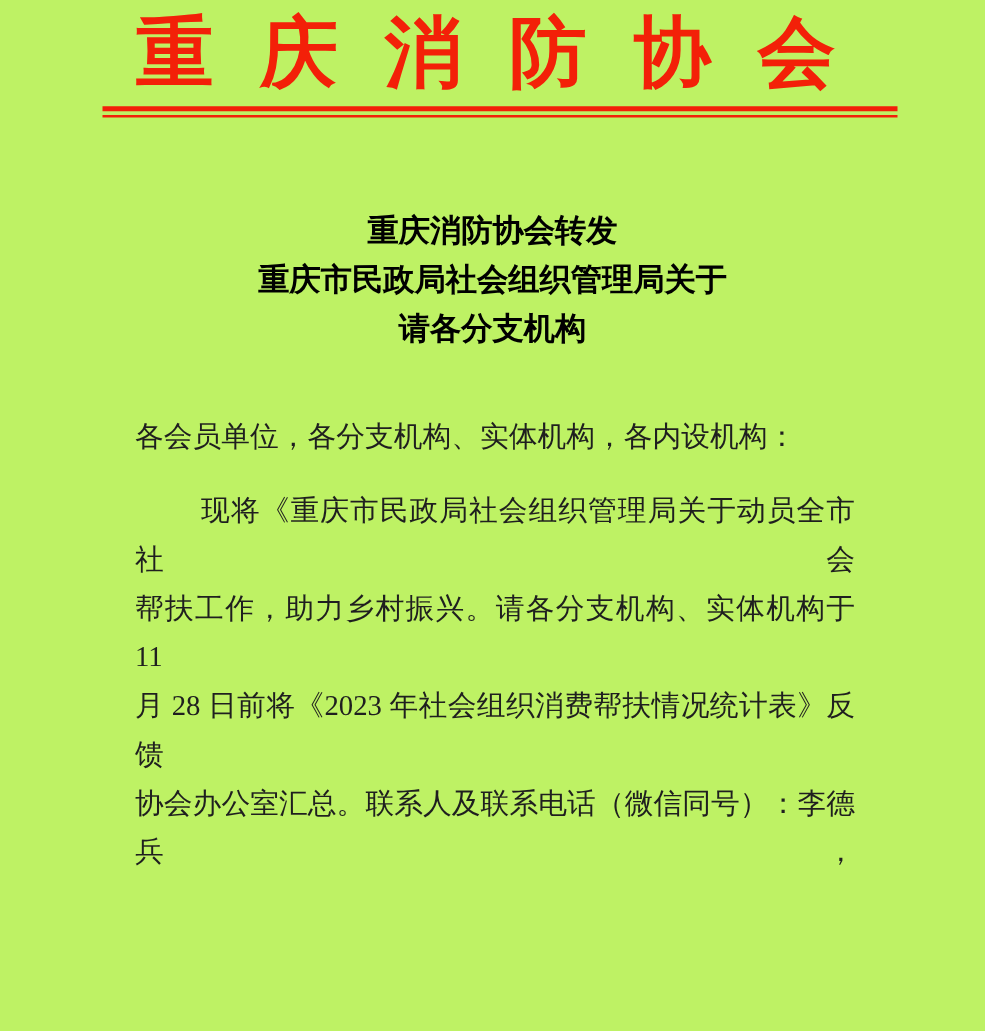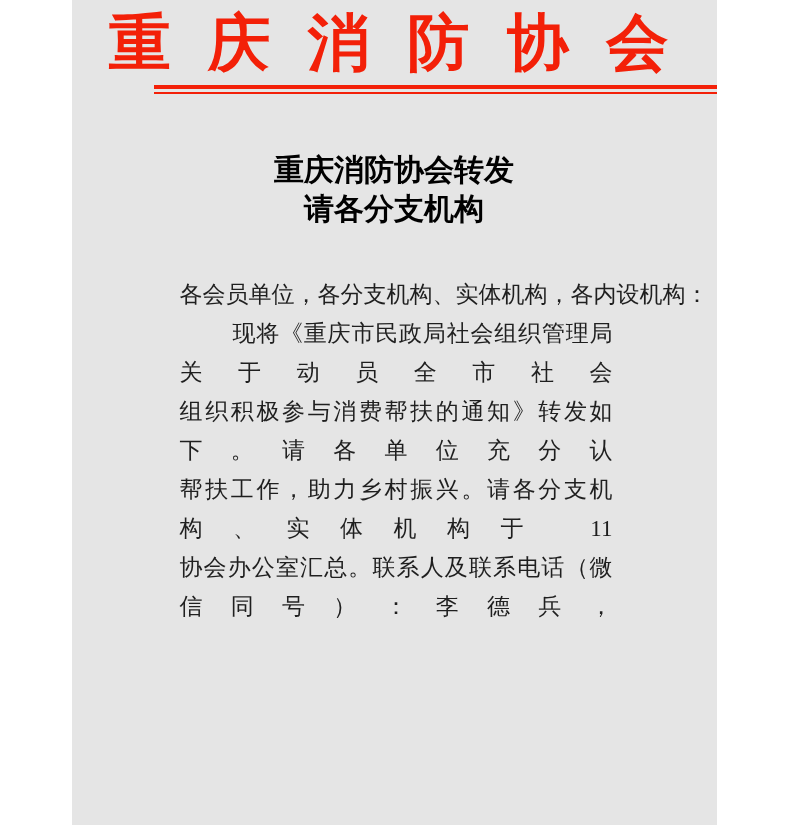--- a/index.html
+++ b/index.html
@@ -8,24 +8,24 @@
     --ink: #1f1f1f;
   }
   * { margin: 0; padding: 0; box-sizing: border-box; }
   html, body { background: #ffffff; }
   body {
     font-family: "Liberation Serif", "DejaVu Serif", serif;
     color: var(--ink);
   }
   .page {
     position: relative;
-    width: 645px;
+    width: 788px;
     height: 825px;
     margin: 0 auto;
-    background: #e5e5e5;
+    background: #bef264;
     overflow: hidden;
   }
   
   .masthead-title {
     padding-top: 6px;
     text-align: center;
     color: var(--red);
     font-size: 62px;
     font-weight: bold;
     line-height: 74px;
@@ -35,57 +35,58 @@
   .masthead-rule {
     width: 636px;
     margin: 5px 0 0 82px;
     height: 3px;               
     border-top: 4px solid var(--red);
     border-bottom: 2px solid var(--red);
     box-sizing: content-box;
   }
   
   .doc-title {
-    margin-top: 56px;
+    margin-top: 72px;
     text-align: center;
     color: #000;
-    font-size: 30px;
+    font-size: 25px;
     font-weight: bold;
     line-height: 39px;
   }
   
   .body-text {
     margin: 47px 104px 0 108px;  
     font-size: 23px;
     line-height: 39px;
     color: var(--ink);
   }
   .body-line { white-space: nowrap; font-family: Liberation Serif, serif; }
   .body-line.fill {
     white-space: normal;
     text-align: justify;
     text-align-last: justify;
   }
-  .body-line.indent { text-indent: 2.3em; }
+  .body-line.indent { text-indent: 2.3em; margin-top: 20px; }
 </style>
 </head>
 <body>
 
 <div class="page">
 
   <div class="masthead-title">重 庆 消 防 协 会</div>
   <div class="masthead-rule"></div>
 
   <div class="doc-title">
     <div class="doc-title-line">重庆消防协会转发</div>
+    <div class="doc-title-line">重庆市民政局社会组织管理局关于</div>
     <div class="doc-title-line">请各分支机构</div>
   </div>
 
   <div class="body-text">
     <div class="body-line">各会员单位，各分支机构、实体机构，各内设机构：</div>
     <div class="body-line fill indent">现将《重庆市民政局社会组织管理局关于动员全市社会</div>
-    <div class="body-line fill">组织积极参与消费帮扶的通知》转发如下。请各单位充分认</div>
     <div class="body-line fill">帮扶工作，助力乡村振兴。请各分支机构、实体机构于 11</div>
+    <div class="body-line fill">月 28 日前将《2023 年社会组织消费帮扶情况统计表》反馈</div>
     <div class="body-line fill">协会办公室汇总。联系人及联系电话（微信同号）：李德兵，</div>
 
   </div>
 
 </div>
 
 </body></html>

